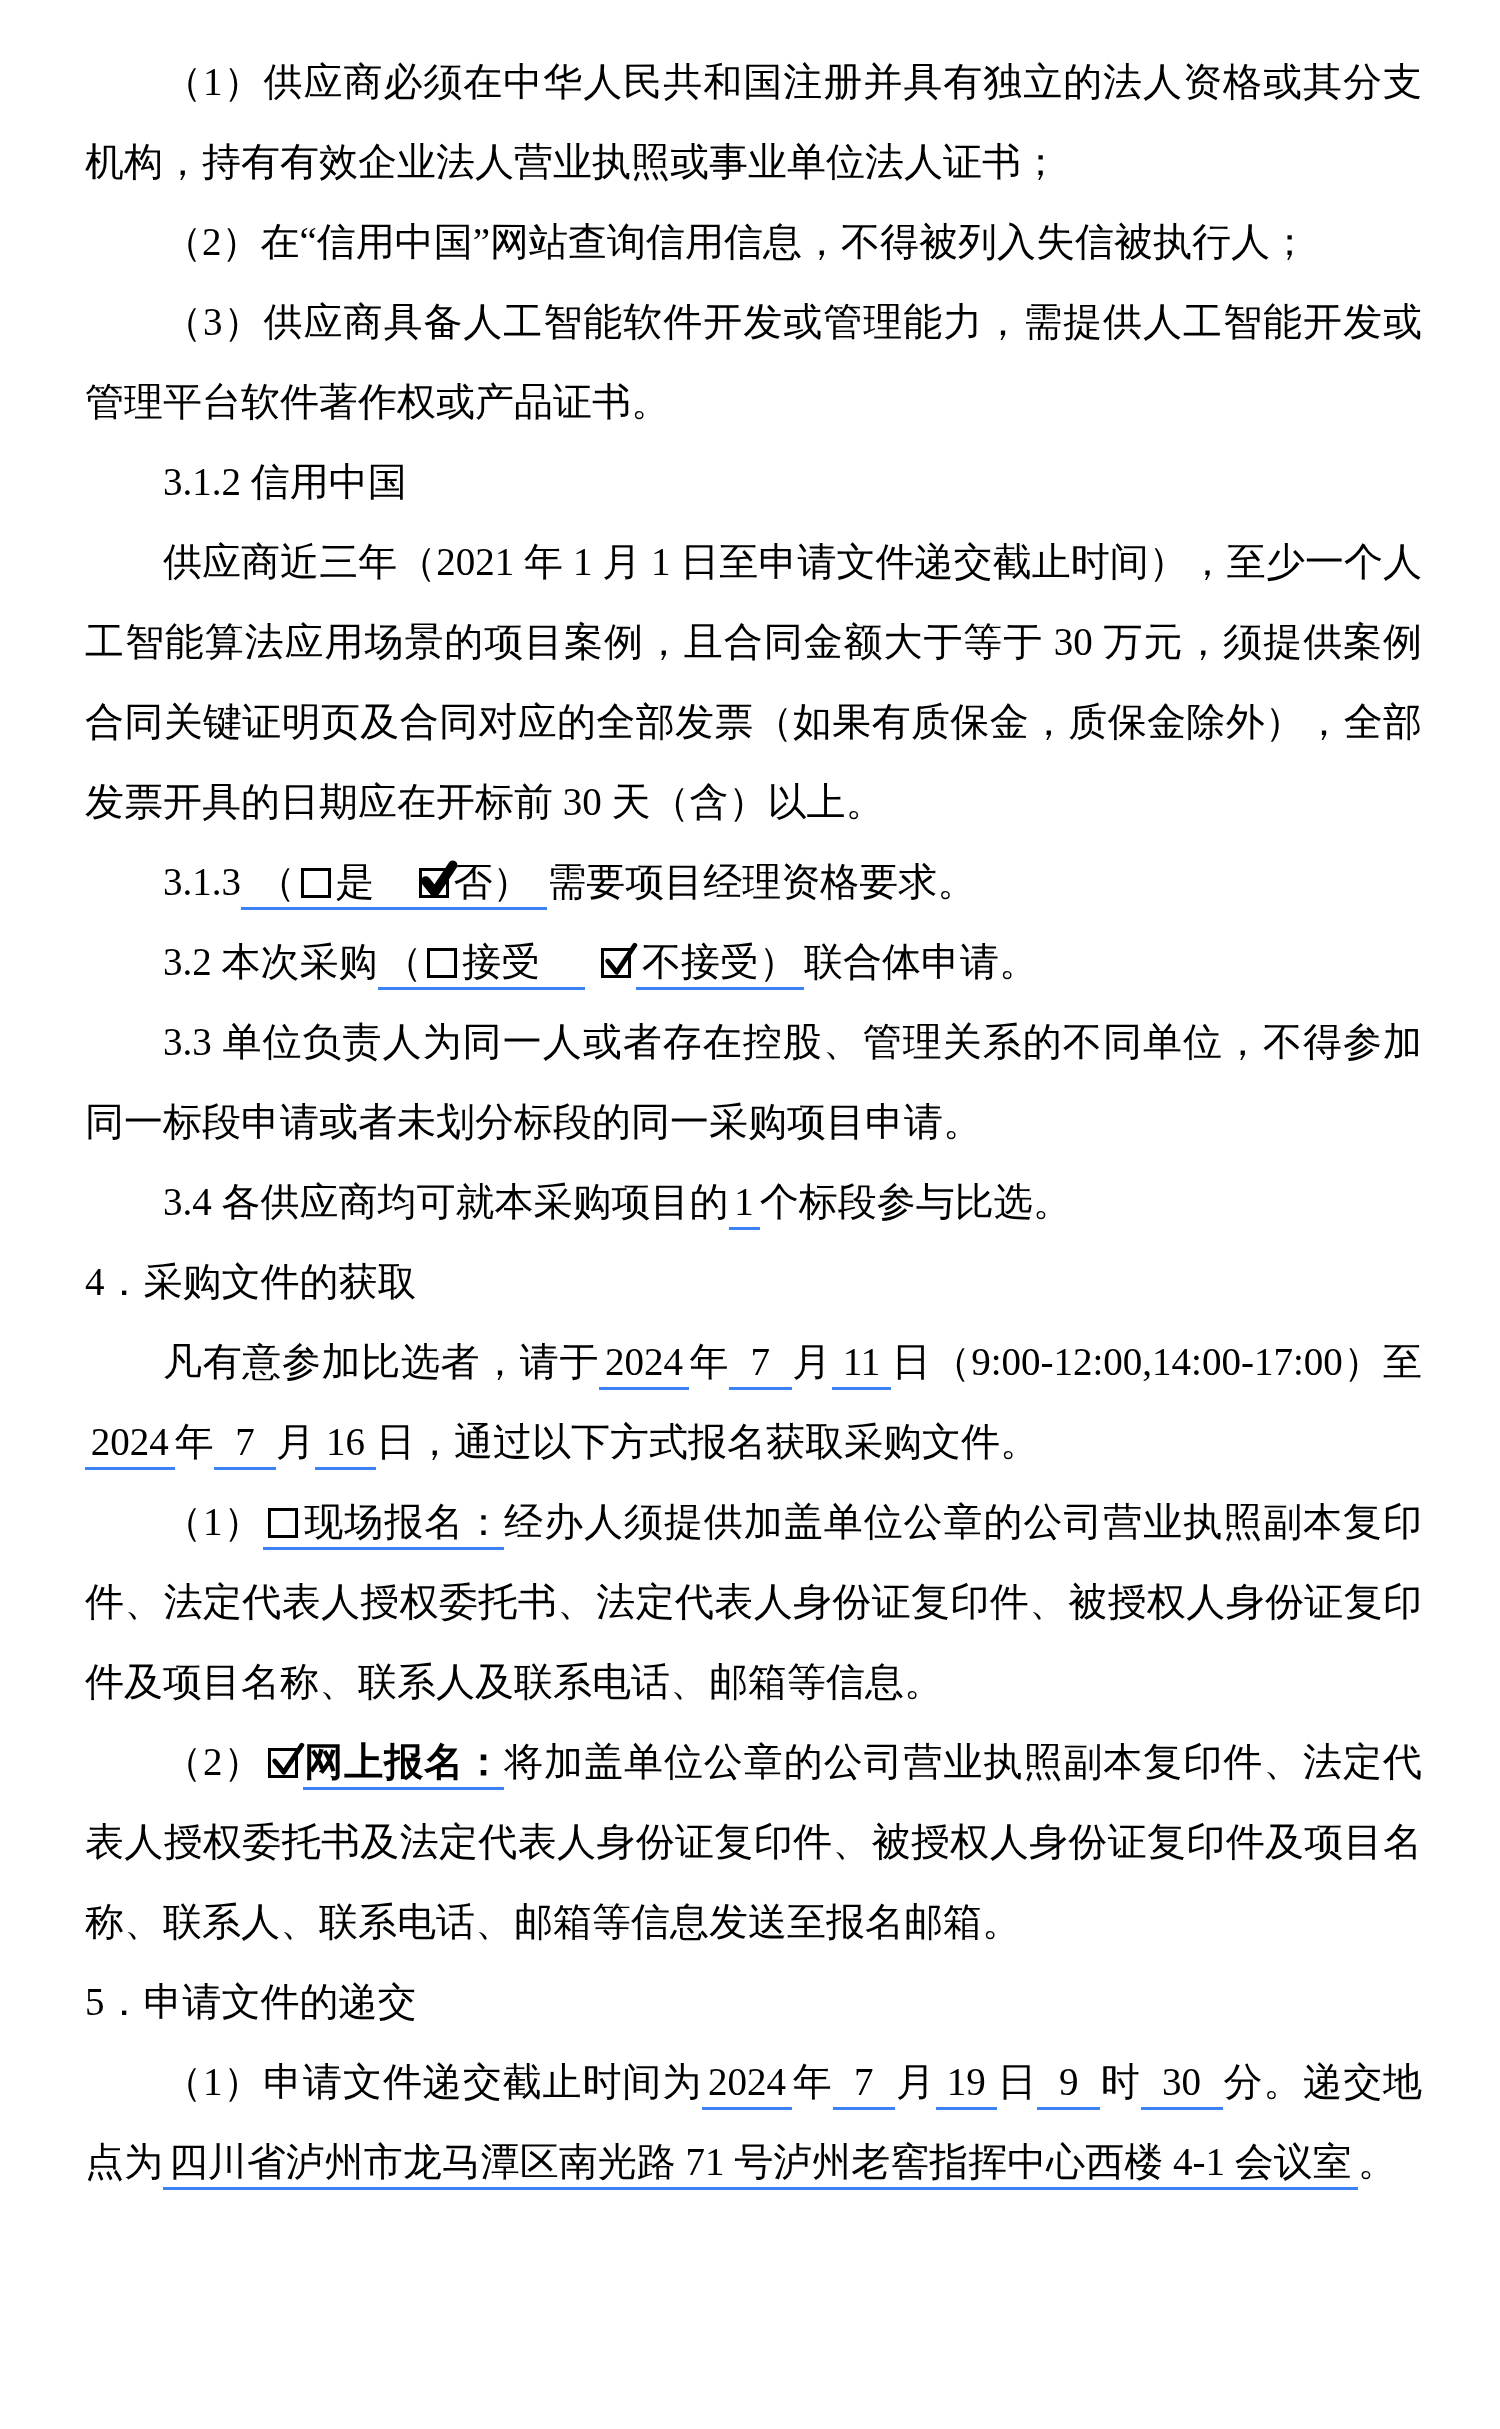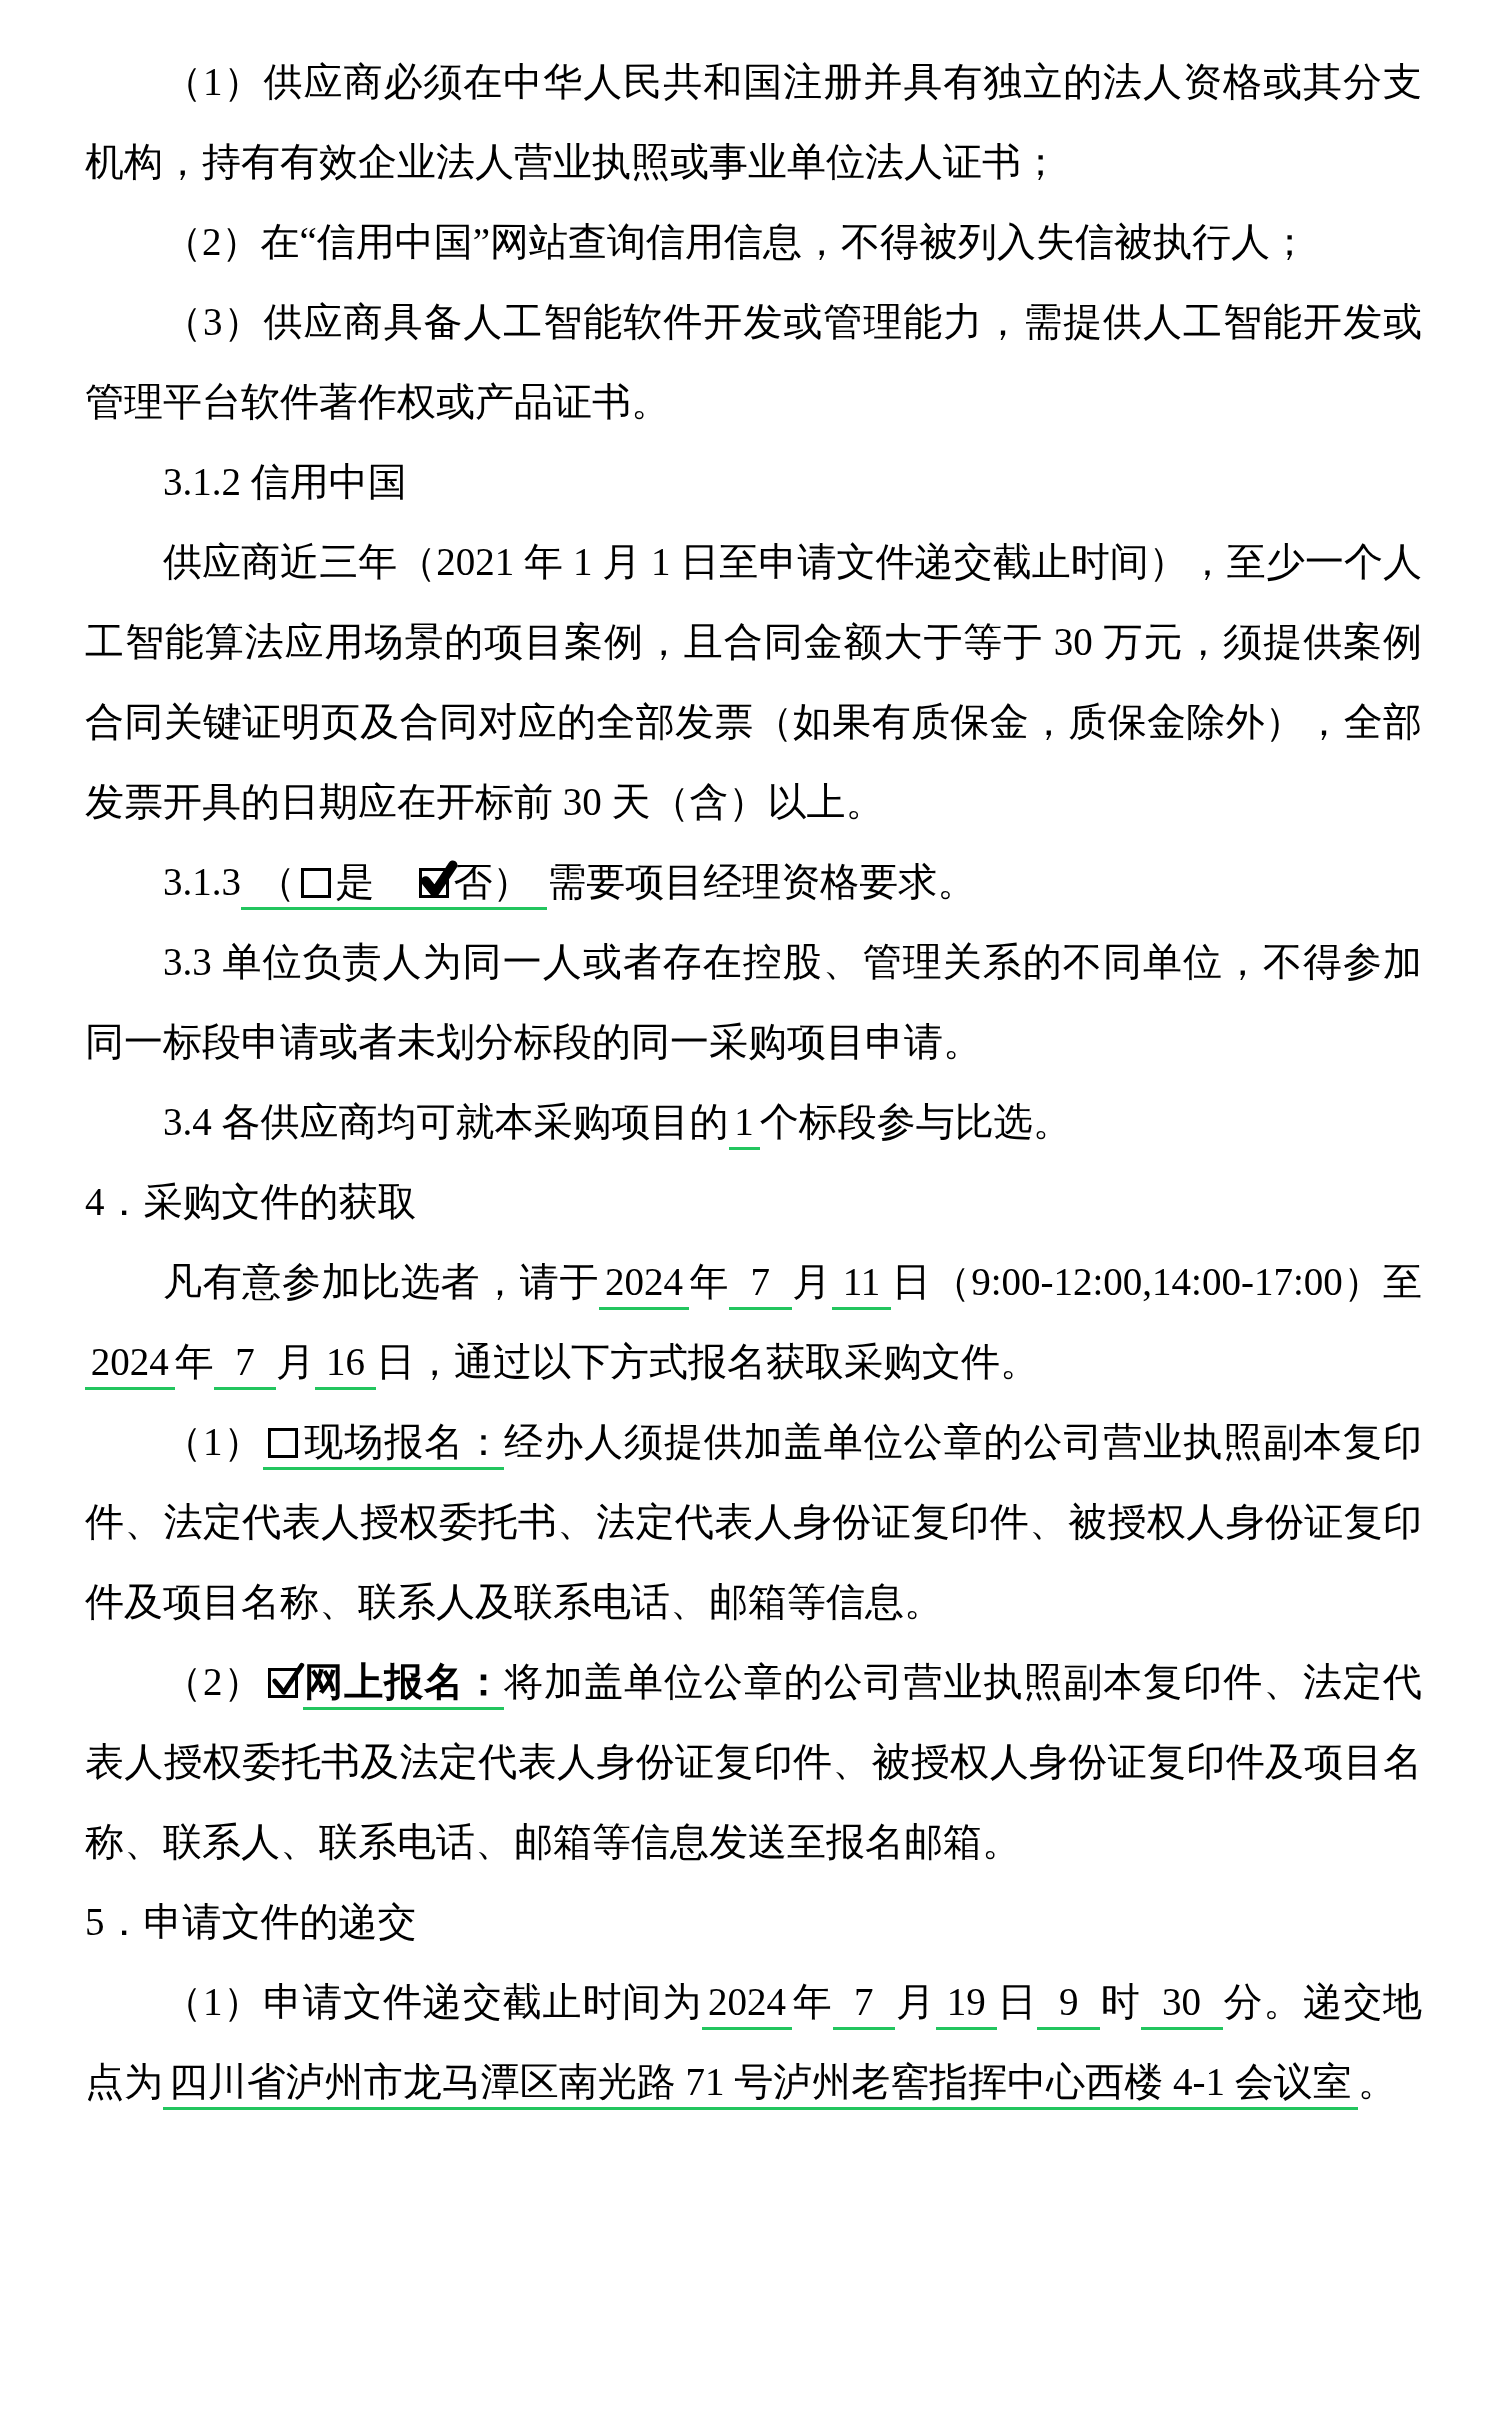--- a/index.html
+++ b/index.html
@@ -15,21 +15,21 @@
     box-sizing:border-box;
     padding:42px 78px 0 85px;
     text-align:justify;
     overflow:hidden;
   }
   p { margin:0; padding:0; }
   p.indent { text-indent:2em; }
   p.heading { font-weight:normal; }
 
   
-  .u { border-bottom:3px solid #22c55e; padding-bottom:4px; }
+  .u { border-bottom:3px solid #3b82f6; padding-bottom:4px; }
   .u.bold { font-weight:bold; }
   .pad-s  { padding-left:.15em; padding-right:.15em; }
   .pad-m  { padding-left:.28em; padding-right:.28em; }
   .pad-l  { padding-left:.55em; padding-right:.55em; }
   .pad-g  { padding-left:.4em;  padding-right:.4em;  }
 
   
   .cb {
     display:inline-block;
     width:30px; height:30px;
@@ -60,20 +60,25 @@
   <p class="indent">3.1.2 信用中国</p>
 
   <p class="indent">供应商近三年（2021 年 1 月 1 日至申请文件递交截止时间），至少一个人工智能算法应用场景的项目案例，且合同金额大于等于 30 万元，须提供案例合同关键证明页及合同对应的全部发票（如果有质保金，质保金除外），全部发票开具的日期应在开标前 30 天（含）以上。</p>
 
   <p class="indent">
     <span>3.1.3</span><span class="u pad-g"><span>（</span><span class="cb"></span><span>是　</span><span class="cb heavy"><svg viewBox="0 0 16 16">
             <polyline points="3,8 7,13 15,1"></polyline>
           </svg></span><span>否）</span></span><span>需要项目经理资格要求。</span>
   </p>
 
+  <p class="indent">
+    <span>3.2 本次采购</span><span class="u pad-s"><span>（</span><span class="cb"></span><span>接受　</span></span><span class="cb medium gap-left"><svg viewBox="0 0 16 16">
+          <polyline points="3,8 7,13 15,1"></polyline>
+        </svg></span><span class="u pad-s"><span>不接受）</span></span><span>联合体申请。</span>
+  </p>
 
   <p class="indent">3.3 单位负责人为同一人或者存在控股、管理关系的不同单位，不得参加同一标段申请或者未划分标段的同一采购项目申请。</p>
 
   <p class="indent">
     <span>3.4 各供应商均可就本采购项目的</span><span class="u pad-s">1</span><span>个标段参与比选。</span>
   </p>
 
   <p class="heading">4．采购文件的获取</p>
 
   <p class="indent">

